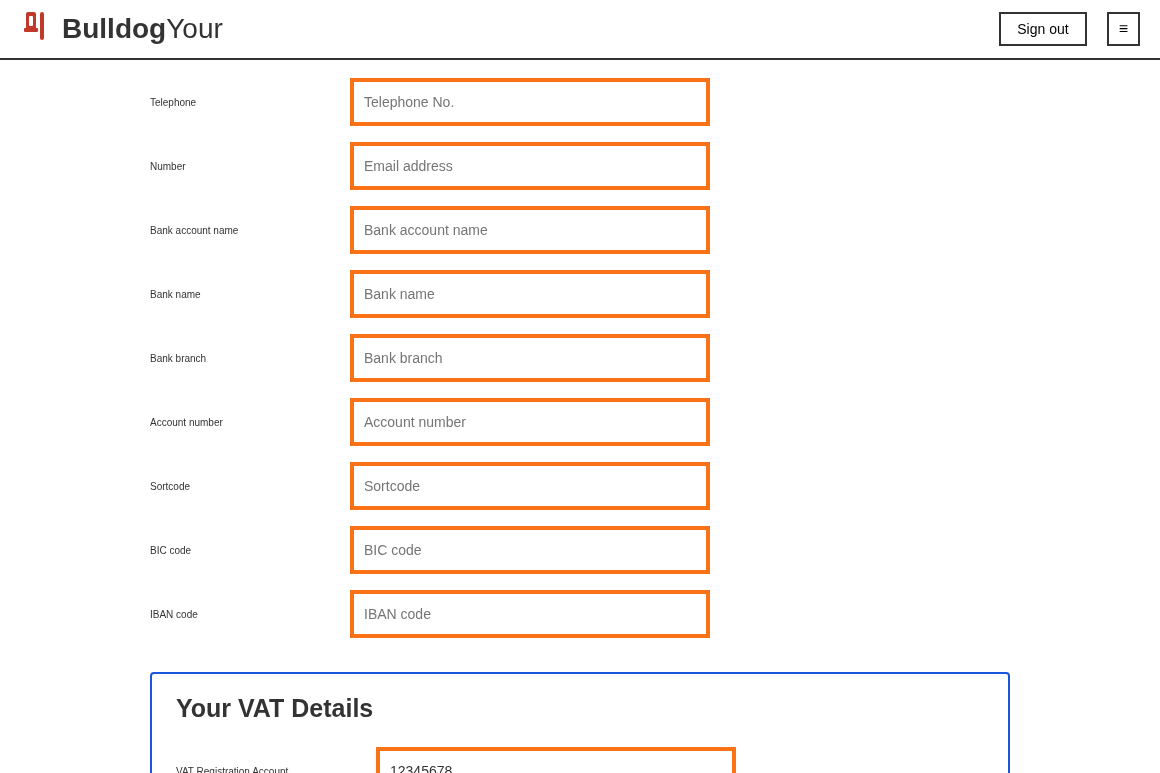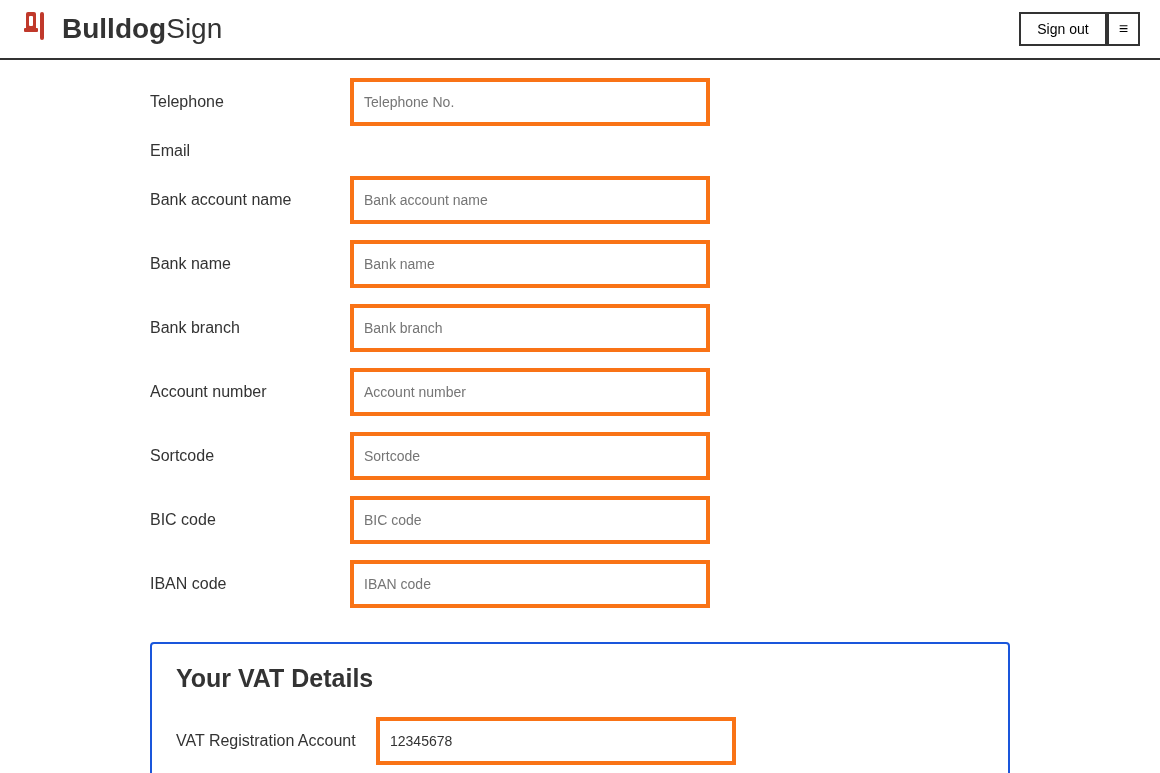--- a/index.html
+++ b/index.html
@@ -23,21 +23,21 @@
     }
     .logo-icon {
       margin-right: 6px;
       position: relative;
       display: inline-block;
     }
     .logo-bold { font-weight: 900; }
     .logo-regular { font-weight: 300; }
     .header-buttons {
       display: flex;
-      gap: 0;
+      gap: 20px;
       border-radius: 9px;
     }
     .btn-signout {
       border: 2px solid #333;
       background: #fff;
       padding: 6px 16px;
       font-size: 14px;
       cursor: pointer;
       font-weight: normal;
     }
@@ -61,21 +61,21 @@
       padding: 10px 0;
     }
     .form-row {
       display: flex;
       align-items: center;
       padding: 8px 0;
     }
     .form-label {
       width: 200px;
       min-width: 200px;
-      font-size: 16px;
+      font-size: 10px;
       color: #333;
       padding-right: 20px;
     }
     .form-input {
       flex: 1;
       max-width: 360px;
       border: 4px solid #f97316;
       padding: 12px 10px;
       font-size: 14px;
       color: #999;
@@ -144,40 +144,41 @@
     <span class="logo-icon">
       
       <svg width="36" height="36" viewBox="0 0 36 36" fill="none" xmlns="http://www.w3.org/2000/svg">
         <rect x="6" y="4" width="10" height="18" rx="2" fill="#c0392b"></rect>
         <rect x="9" y="8" width="4" height="10" rx="1" fill="#fff"></rect>
         <rect x="4" y="20" width="14" height="4" rx="1" fill="#c0392b"></rect>
         <rect x="20" y="4" width="4" height="28" rx="2" fill="#c0392b"></rect>
       </svg>
     </span>
     <span class="logo-bold">Bulldog</span>
-      <span class="logo-regular">Sign</span>
+      <span class="logo-regular">Your</span>
   </div>
   <div class="header-buttons">
     <button class="btn-signout">Sign out</button>
     <button class="btn-menu">
       <span>≡</span>
     </button>
   </div>
 </div>
 
 <div class="main-content">
   <div class="form-section">
 
     <div class="form-row">
       <div class="form-label">Telephone</div>
       <input class="form-input" type="text" placeholder="Telephone No." style="">
     </div>
 
     <div class="form-row">
-      <div class="form-label">Email</div>
+      <div class="form-label">Number</div>
+      <input class="form-input" type="text" placeholder="Email address" style="">
     </div>
 
 
     <div class="form-row">
       <div class="form-label">Bank account name</div>
       <input class="form-input" type="text" placeholder="Bank account name" style="">
     </div>
 
     <div class="form-row">
       <div class="form-label">Bank name</div>

